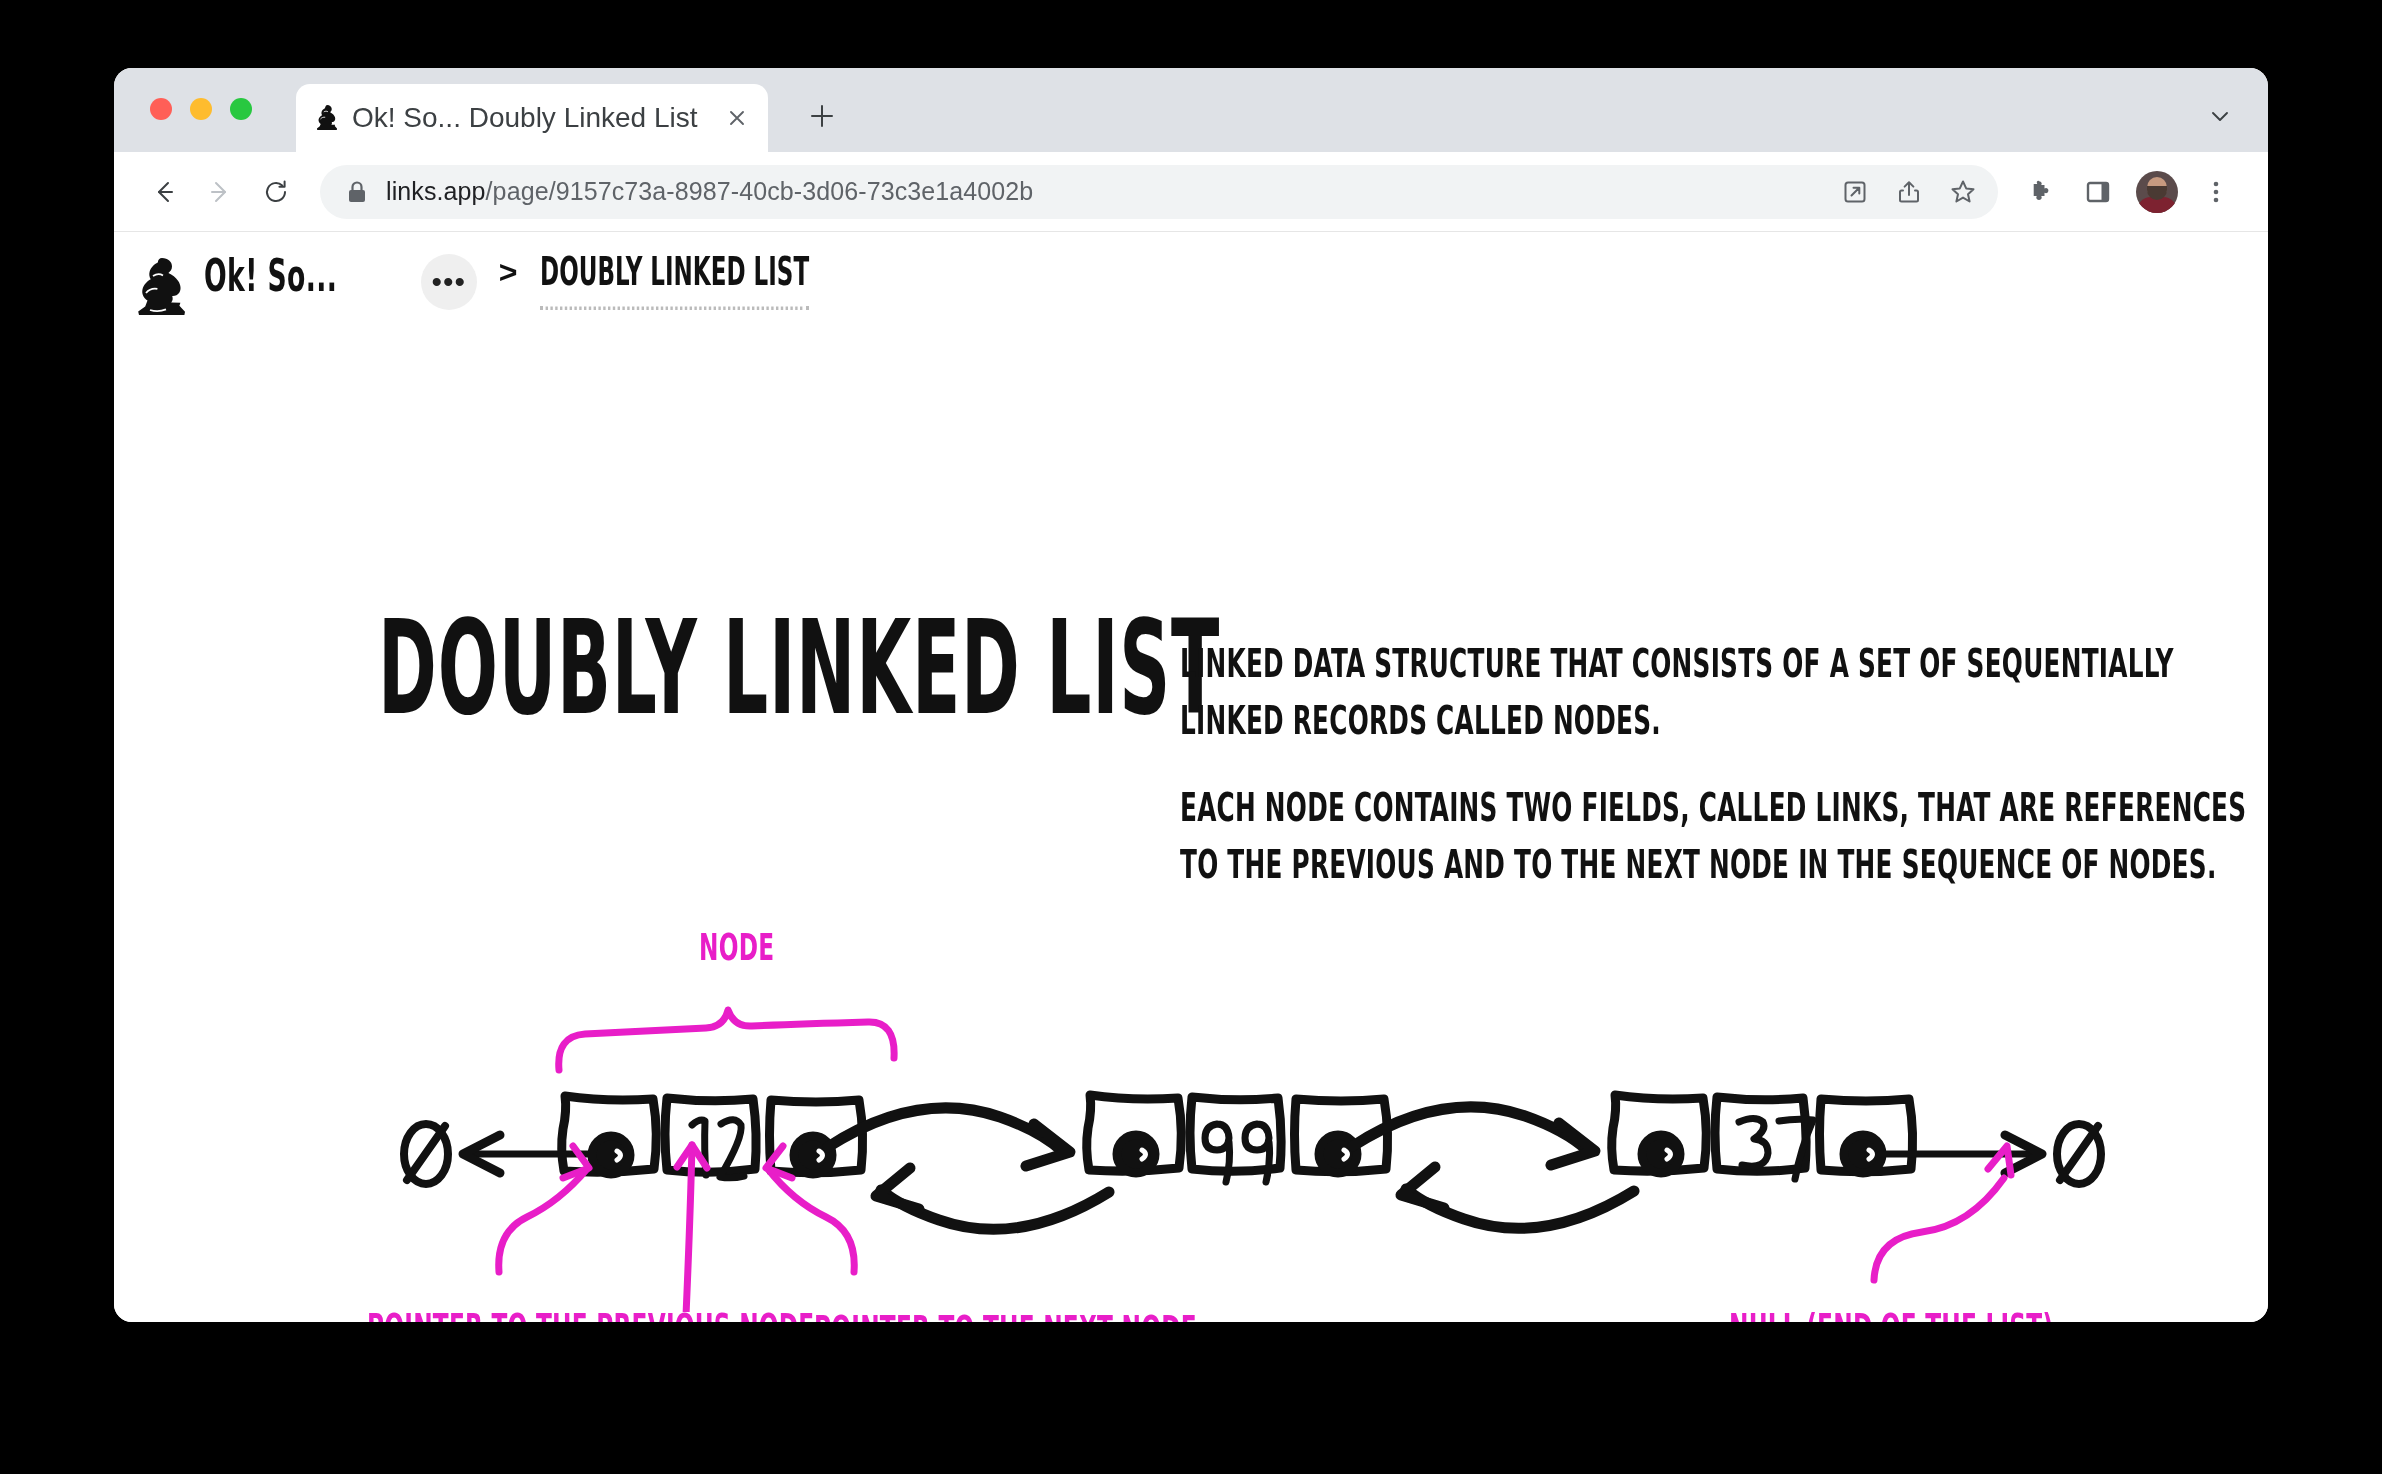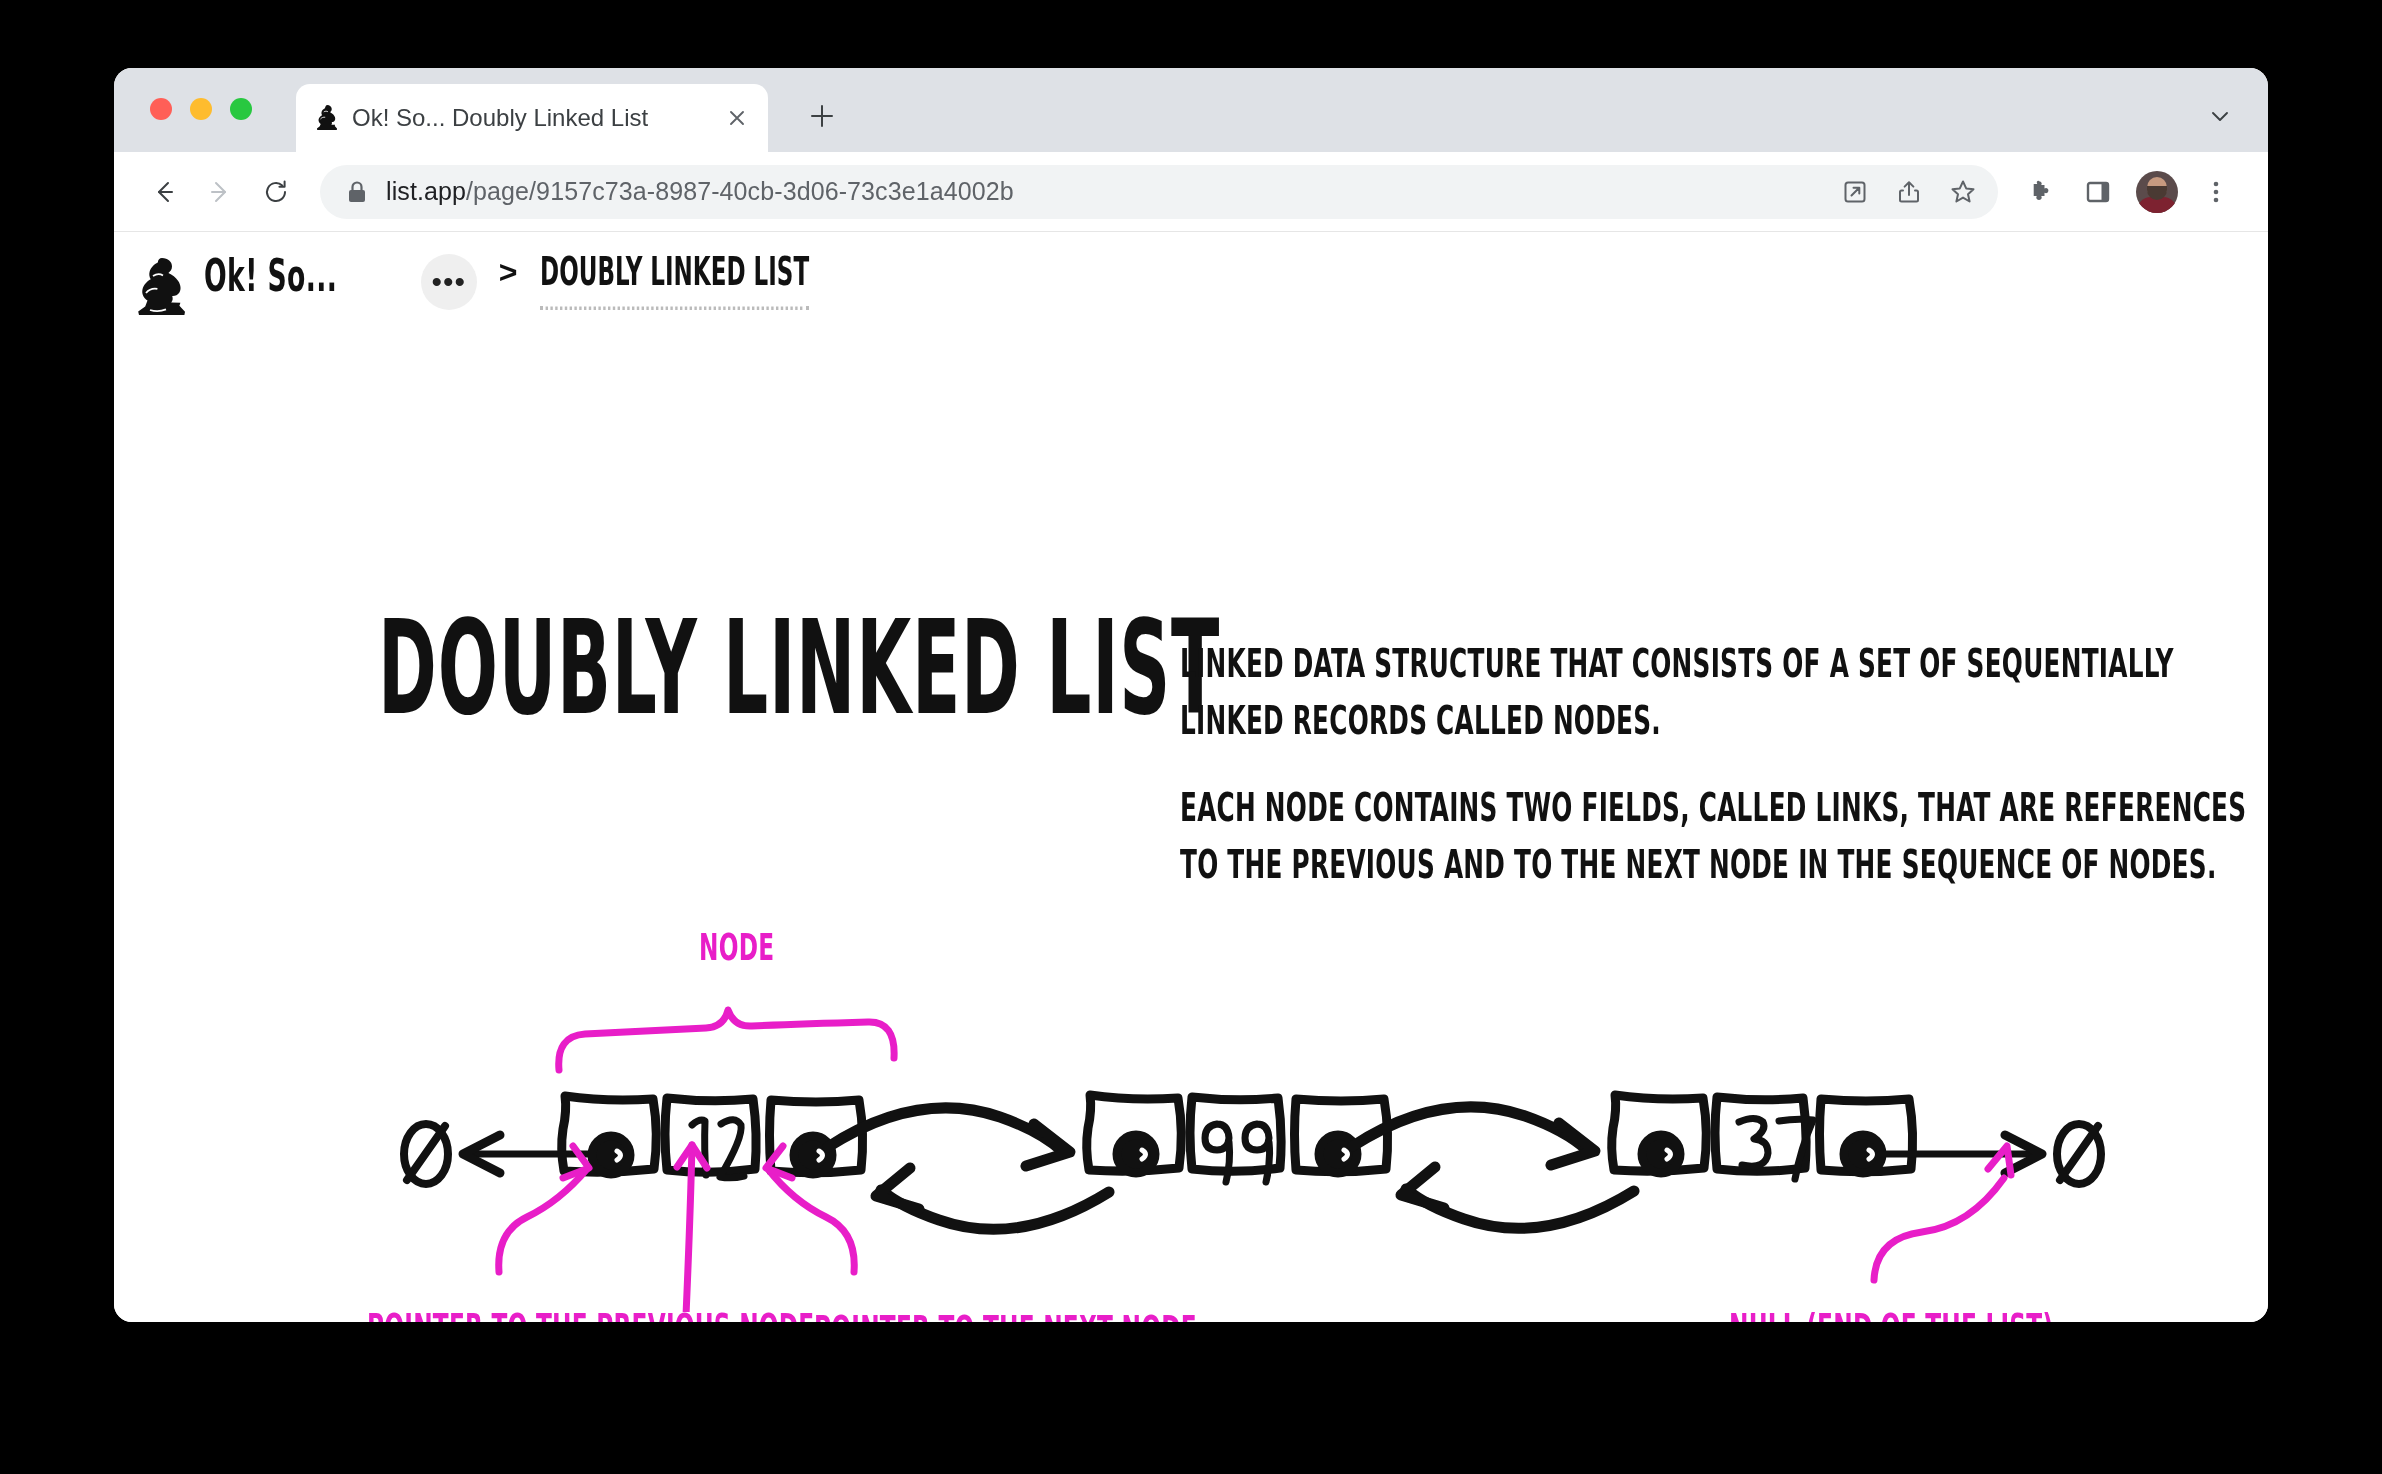--- a/index.html
+++ b/index.html
@@ -57,21 +57,21 @@
     align-items: center;
     padding: 0 16px 0 18px;
   }
   .tab-favicon {
     width: 28px; height: 30px;
     flex: 0 0 auto;
     margin-right: 10px;
   }
   .tab-title {
     flex: 1 1 auto;
-    font-size: 24px;
+    font-size: 28px;
     color: #3c4043;
     white-space: nowrap;
     overflow: hidden;
     text-overflow: ellipsis;
   }
   .tab-close {
     width: 30px; height: 30px;
     flex: 0 0 auto;
     display: flex; align-items: center; justify-content: center;
     color: #5f6368;
@@ -348,21 +348,21 @@
       </svg>
     </div>
 
     <div class="omnibox">
       <span class="lock-icon">
         <svg width="22" height="24" viewBox="0 0 22 24">
           <rect x="3" y="10" width="16" height="12" rx="2" fill="currentColor"></rect>
           <path d="M6.5 10V7a4.5 4.5 0 0 1 9 0v3" stroke="currentColor" stroke-width="2.2" fill="none"></path>
         </svg>
       </span>
-      <span class="url-text"><span class="host">list.app</span><span>/page/9157c73a-8987-40cb-3d06-73c3e1a4002b</span></span>
+      <span class="url-text"><span class="host">links.app</span><span>/page/9157c73a-8987-40cb-3d06-73c3e1a4002b</span></span>
       <span class="omni-actions">
         <span class="omni-btn">
           <svg width="26" height="26" viewBox="0 0 26 26">
               <rect x="3.5" y="3.5" width="19" height="19" rx="2.5" stroke="currentColor" stroke-width="2" fill="none"></rect>
               <path d="M9.5 16.5 L17 9 M11.5 8.8h5.8v5.8" stroke="currentColor" stroke-width="2" fill="none" stroke-linecap="round" stroke-linejoin="round"></path>
             </svg>
         </span>
         <span class="omni-btn">
           <svg width="26" height="26" viewBox="0 0 26 26">
               <path d="M7 11.5H5.5a1.5 1.5 0 0 0-1.5 1.5v8a1.5 1.5 0 0 0 1.5 1.5h15A1.5 1.5 0 0 0 22 21v-8a1.5 1.5 0 0 0-1.5-1.5H19" stroke="currentColor" stroke-width="2" fill="none" stroke-linecap="round"></path>

